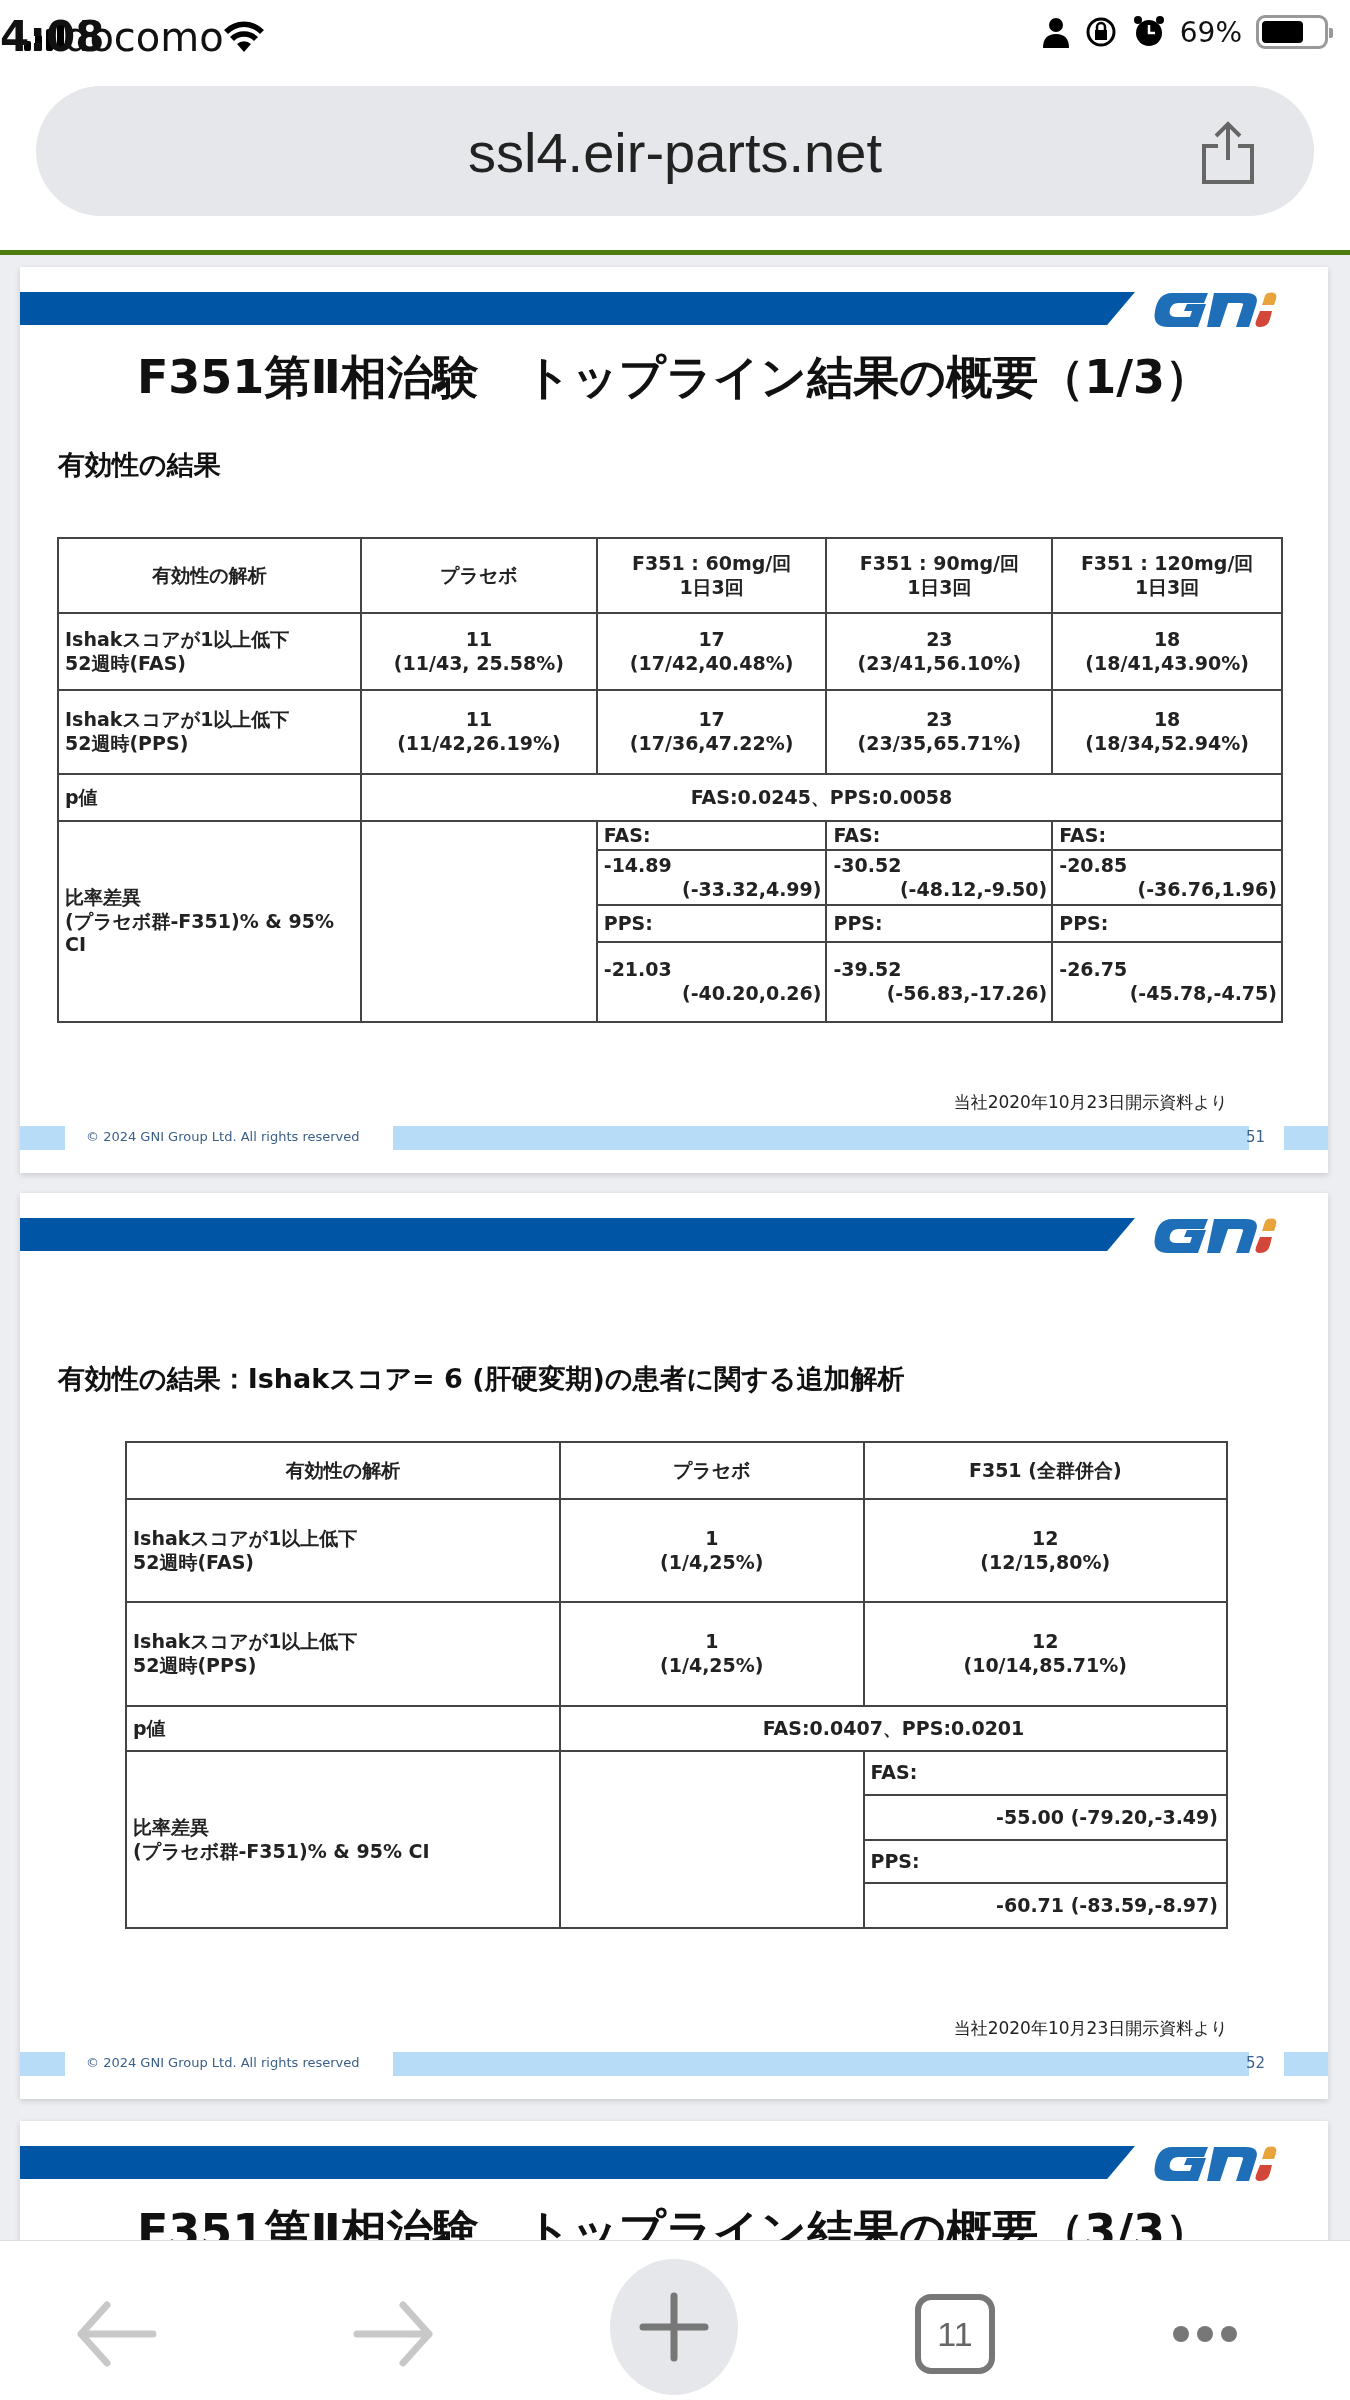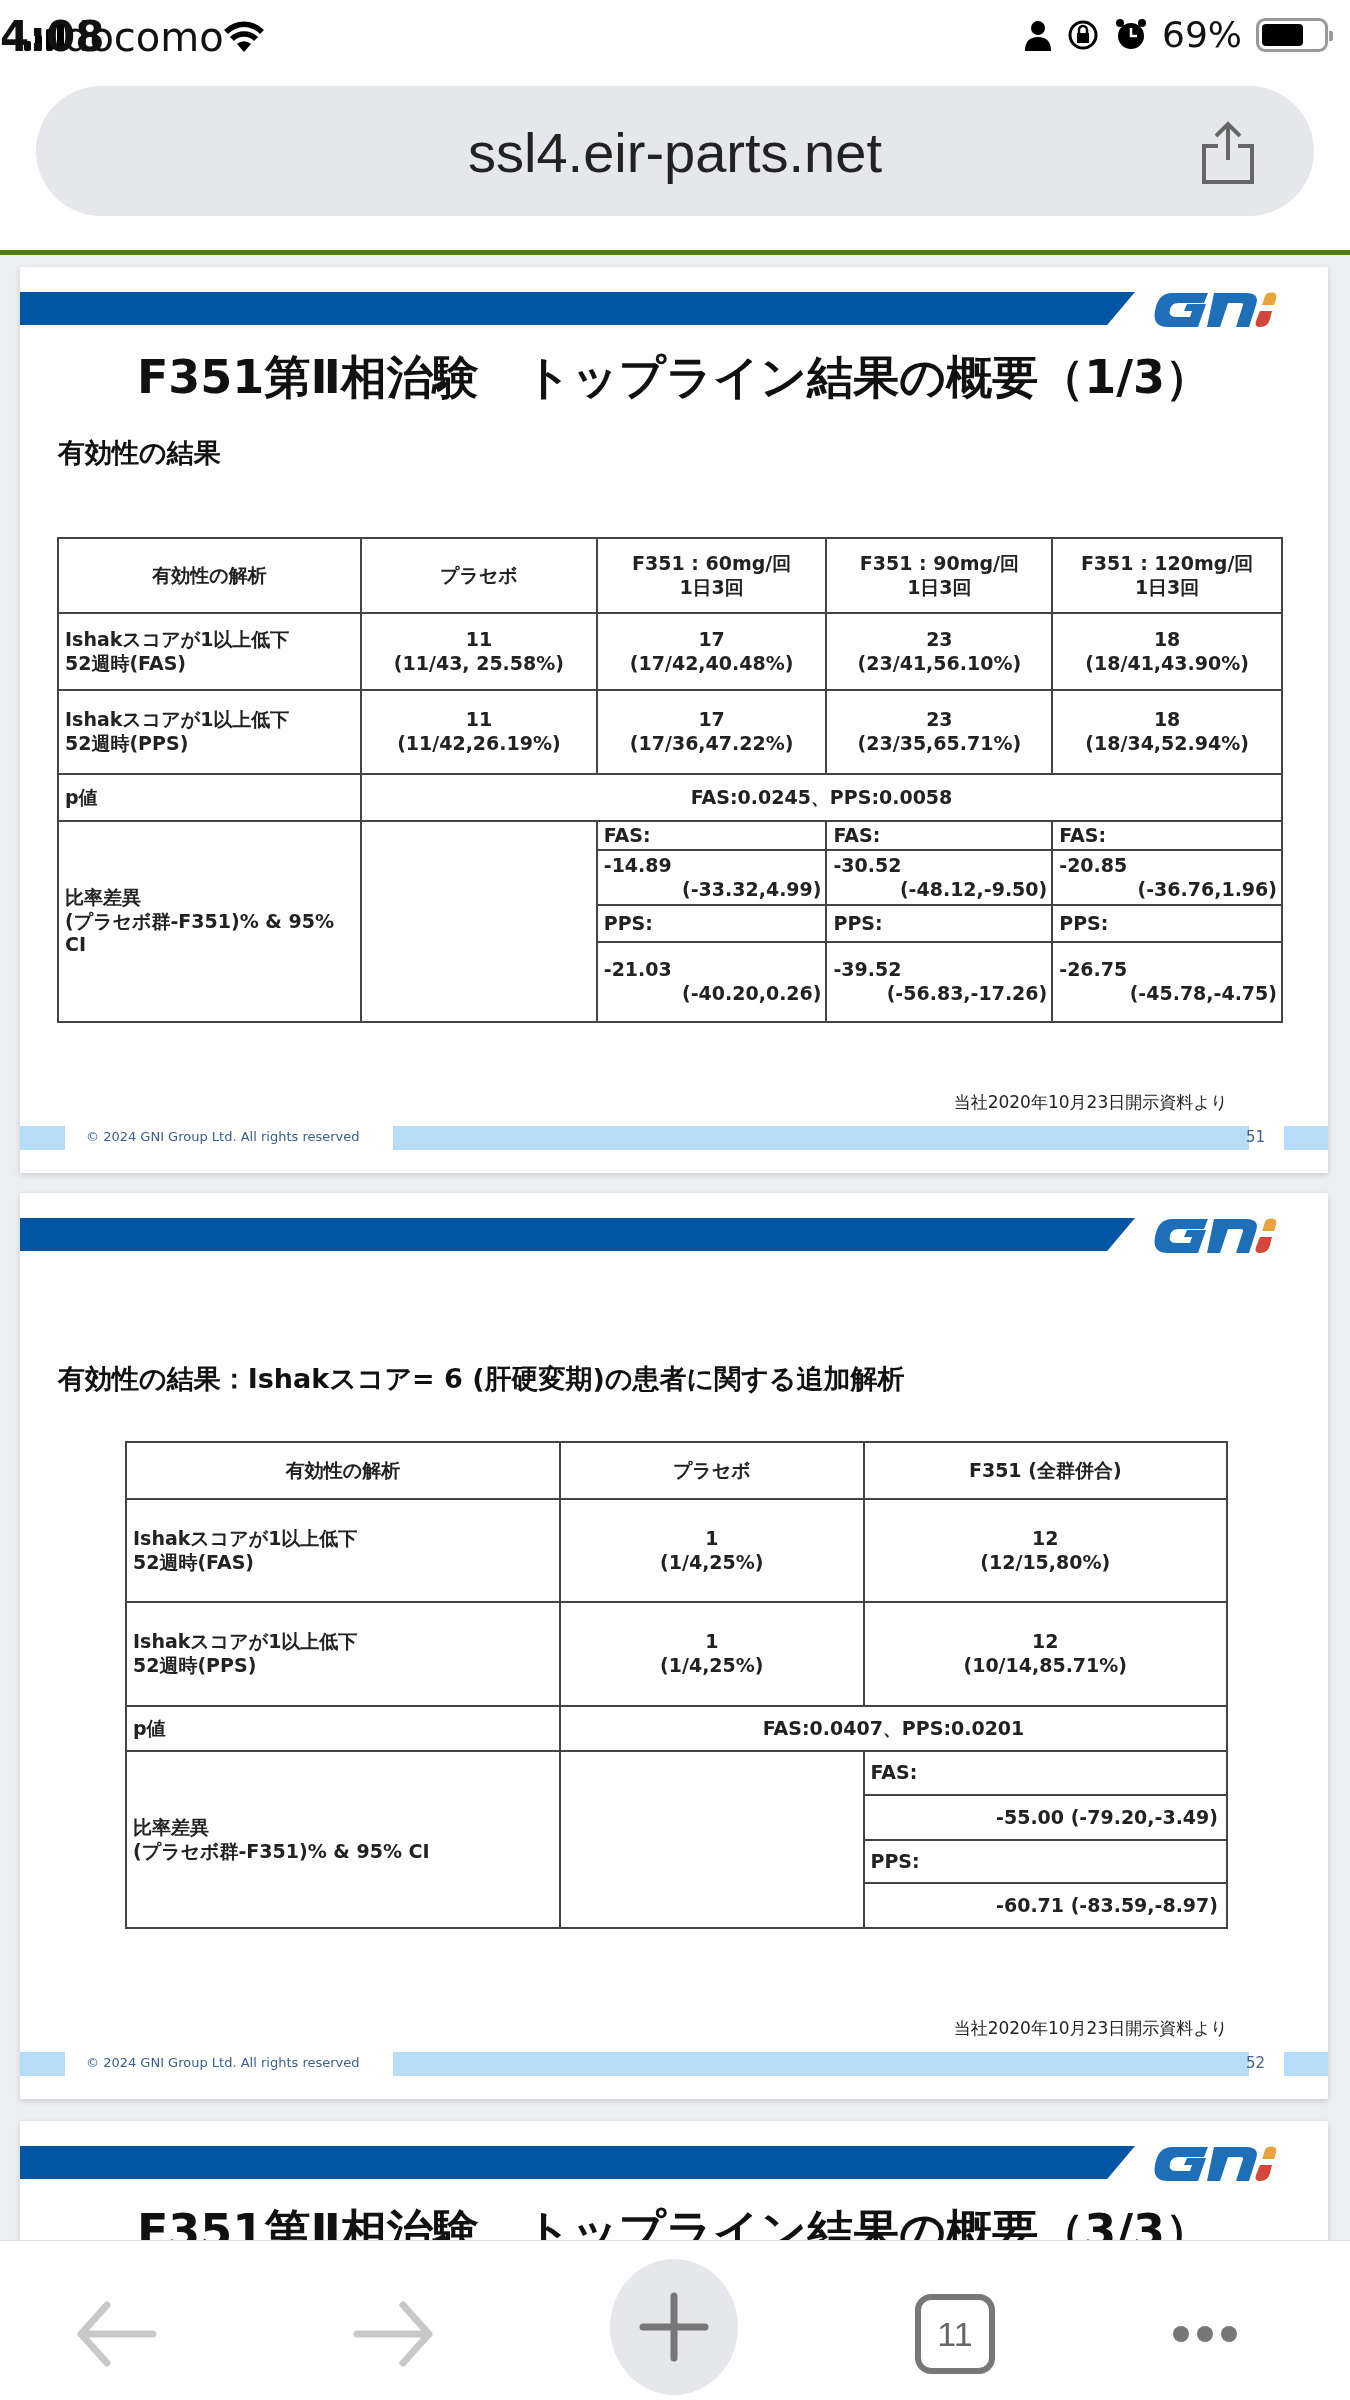--- a/index.html
+++ b/index.html
@@ -3,21 +3,21 @@
 <meta charset="utf-8">
 <style>
   * { box-sizing: border-box; margin: 0; padding: 0; }
   html, body { width: 1350px; height: 2400px; overflow: hidden; background: #ffffff; }
   body { position: relative; font-family: "DejaVu Sans", "Liberation Sans", sans-serif; color: #111; }
 
   
   .statusbar { position: absolute; left: 0; top: 0; width: 1350px; height: 75px; background: #fff; }
   .sb-left { position: absolute; left: 24px; top: 14px; display: flex; align-items: center; gap: 0; font-size: 40px; }
   .sb-time { position: absolute; left: 0; width: 1350px; top: 12px; text-align: left; font-size: 42px; font-weight: bold; pointer-events: none; }
-  .sb-right { position: absolute; right: 22px; top: 14px; display: flex; align-items: center; gap: 14px; font-size: 36px; }
+  .sb-right { position: absolute; right: 22px; top: 14px; display: flex; align-items: center; gap: 14px; font-size: 28px; }
   .signal { display: flex; align-items: flex-end; gap: 4px; height: 28px; }
   .signal i { display: block; width: 7px; background: #000; border-radius: 2px; }
   .battery { width: 72px; height: 34px; border: 3px solid #999; border-radius: 9px; padding: 3px; position: relative; }
   .battery .fill { width: 69%; height: 100%; background: #000; border-radius: 4px; }
   .battery::after { content: ""; position: absolute; right: -8px; top: 10px; width: 4px; height: 10px; background: #999; border-radius: 0 2px 2px 0; }
 
   
   .urlbar { position: absolute; left: 36px; top: 86px; width: 1278px; height: 130px; background: #e5e7eb; border-radius: 65px; }
   .url-text { position: absolute; left: 0; width: 100%; top: 34px; text-align: center; font-size: 56px; color: #222; font-family: "Liberation Sans", sans-serif; }
   .share { position: absolute; right: 56px; top: 34px; width: 60px; height: 66px; }
@@ -107,21 +107,21 @@
 
   <div class="slide" style="top:12px; height:906px;">
     <div class="slide-bar"></div>
     <svg class="logo" viewBox="0 0 140 44">
       <path d="M24 6 H60 L56 16 H30 Q24 16 22 22 Q20 30 28 30 H42 L44 24 H36 L39 17 H58 L50 40 H20 Q4 40 7 24 Q10 6 24 6 Z" fill="#1f6fb8"></path>
       <path d="M66 6 H98 Q112 6 108 18 L101 40 H88 L95 18 Q96 16 92 16 H80 L72 40 H59 Z" fill="#1f6fb8"></path>
       <path d="M120 6 Q130 4 128 12 L126 18 H114 L116 12 Q117 7 120 6 Z" fill="#e8a33a"></path>
       <path d="M112 24 H124 L122 32 Q120 40 112 40 Q106 40 108 34 Z" fill="#d2473a"></path>
     </svg>
     <div class="slide-title">F351第Ⅱ相治験　トップライン結果の概要（1/3）</div>
-    <div class="slide-sub" style="top:168px">有効性の結果</div>
+    <div class="slide-sub" style="top:180px">有効性の結果</div>
 
     <table class="data" style="left:37px; top:270px; width:1226px;">
       <colgroup>
           <col style="width:304px">
           <col style="width:236px">
           <col style="width:230px">
           <col style="width:226px">
           <col style="width:230px">
         </colgroup>
       <tbody>

